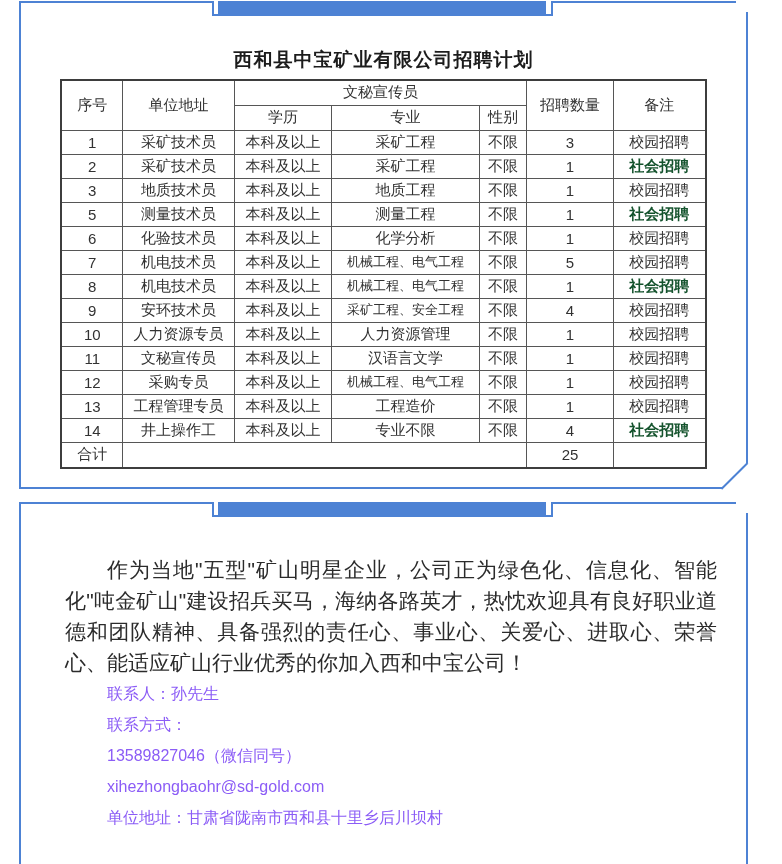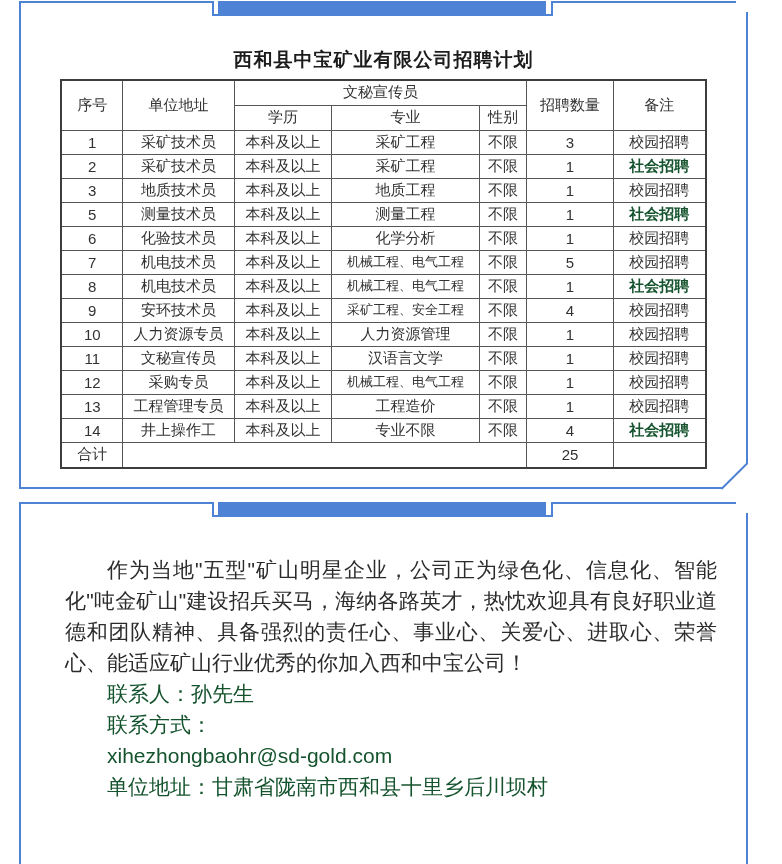--- a/index.html
+++ b/index.html
@@ -84,23 +84,23 @@
     padding: 50px 29px 0 44px;
     font-size: 21px;
     line-height: 31px;
     color: #2b2b2b;
     text-indent: 2em;
     text-align: justify;
   }
   .contacts { padding: 0 29px 0 44px; }
   .contact-line {
     padding-left: 42px;
-    font-size: 21px;
+    font-size: 16px;
     line-height: 31px;
-    color: #14532d;
+    color: #8b5cf6;
     white-space: nowrap;
   }
 </style>
 </head>
 <body>
 
 <div class="card" id="card1">
   <div class="deco">
     <div class="notch"></div>
     <div class="accent-bar"></div>
@@ -281,16 +281,17 @@
   <div class="deco">
     <div class="notch"></div>
     <div class="accent-bar"></div>
     <div class="corner-gap"></div>
   </div>
 
   <p class="pitch">作为当地"五型"矿山明星企业，公司正为绿色化、信息化、智能化"吨金矿山"建设招兵买马，海纳各路英才，热忱欢迎具有良好职业道德和团队精神、具备强烈的责任心、事业心、关爱心、进取心、荣誉心、能适应矿山行业优秀的你加入西和中宝公司！</p>
   <div class="contacts">
       <div class="contact-line">联系人：孙先生</div>
       <div class="contact-line">联系方式：</div>
+      <div class="contact-line">13589827046（微信同号）</div>
       <div class="contact-line">xihezhongbaohr@sd-gold.com</div>
       <div class="contact-line">单位地址：甘肃省陇南市西和县十里乡后川坝村</div>
     </div>
 </div>
 
 </body></html>

